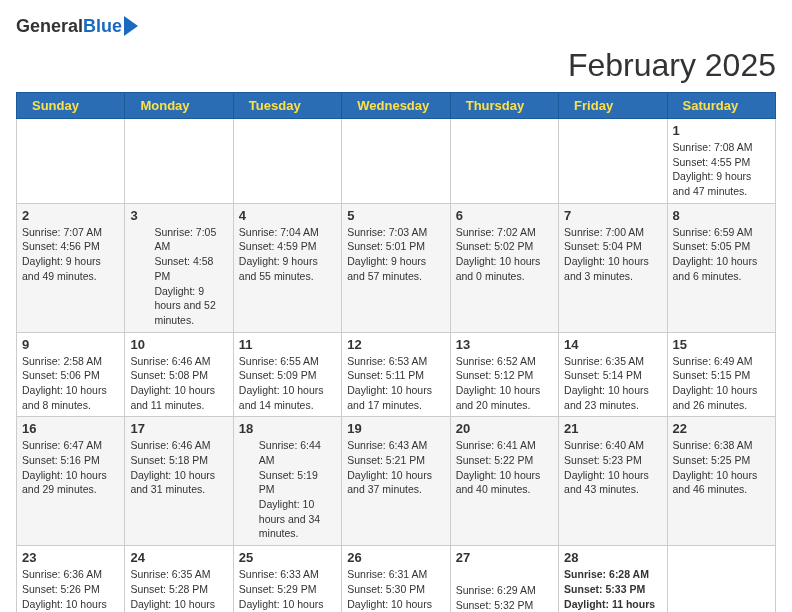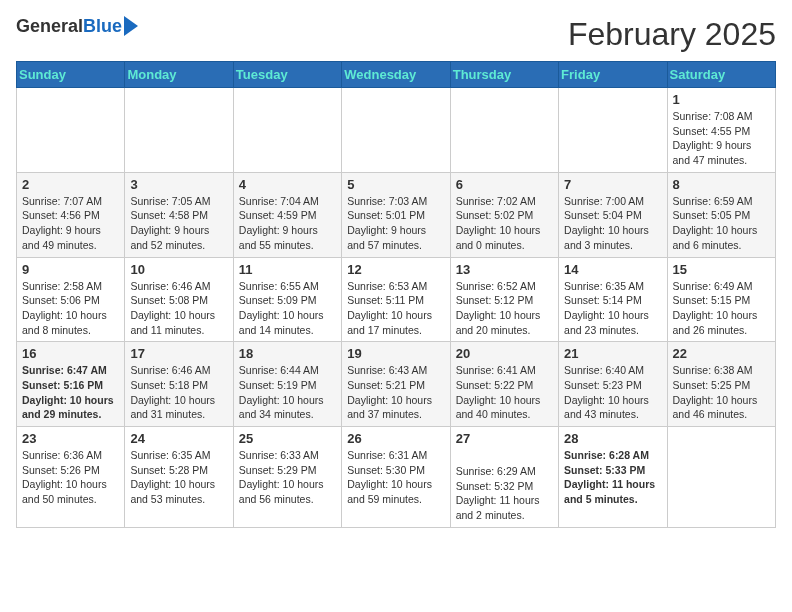--- a/index.html
+++ b/index.html
@@ -39,40 +39,41 @@
       width: 0;
       height: 0;
       border-top: 10px solid transparent;
       border-bottom: 10px solid transparent;
       border-left: 14px solid #1a6abf;
       margin-left: 2px;
       margin-top: -2px;
     }
     .title-block {
       text-align: right;
+      margin-top: 31px;
     }
     .month-title {
       font-size: 32px;
       font-weight: normal;
       color: #333;
     }
     .location {
       font-size: 15px;
       color: #555;
     }
     .calendar {
       width: 100%;
       border-collapse: collapse;
       border: 1px solid #ccc;
     }
     .calendar th {
       background: #2a6db5;
-      color: #5eead4;
+      color: #fde047;
       text-align: left;
-      padding: 5px 2px;
+      padding: 5px 15px;
       font-size: 13px;
       border: 1px solid #1a5a9a;
     }
     .calendar td {
       vertical-align: top;
       border: 1px solid #ccc;
       padding: 4px 5px;
       width: calc(100%/7);
       min-height: 80px;
       background: #fff;
@@ -142,21 +143,21 @@
       </tr>
       <tr>
         <td>
           <span class="day-num">2</span>
           <div class="day-info" style="white-space: pre-line;">Sunrise: 7:07 AM
 Sunset: 4:56 PM
 Daylight: 9 hours and 49 minutes.</div>
         </td>
         <td>
           <span class="day-num">3</span>
-          <div class="day-info" style="white-space: pre-line;">Sunrise: 7:05 AM
+          <div class="day-info" style="white-space: pre-line; margin-left: 24px;">Sunrise: 7:05 AM
 Sunset: 4:58 PM
 Daylight: 9 hours and 52 minutes.</div>
         </td>
         <td>
           <span class="day-num">4</span>
           <div class="day-info" style="white-space: pre-line;">Sunrise: 7:04 AM
 Sunset: 4:59 PM
 Daylight: 9 hours and 55 minutes.</div>
         </td>
         <td>
@@ -224,33 +225,33 @@
         <td>
           <span class="day-num">15</span>
           <div class="day-info" style="white-space: pre-line;">Sunrise: 6:49 AM
 Sunset: 5:15 PM
 Daylight: 10 hours and 26 minutes.</div>
         </td>
       </tr>
       <tr>
         <td>
           <span class="day-num">16</span>
-          <div class="day-info" style="white-space: pre-line; font-weight: bold;">Sunrise: 6:47 AM
+          <div class="day-info" style="white-space: pre-line;">Sunrise: 6:47 AM
 Sunset: 5:16 PM
 Daylight: 10 hours and 29 minutes.</div>
         </td>
         <td>
           <span class="day-num">17</span>
           <div class="day-info" style="white-space: pre-line;">Sunrise: 6:46 AM
 Sunset: 5:18 PM
 Daylight: 10 hours and 31 minutes.</div>
         </td>
         <td>
           <span class="day-num">18</span>
-          <div class="day-info" style="white-space: pre-line;">Sunrise: 6:44 AM
+          <div class="day-info" style="white-space: pre-line; margin-left: 20px;">Sunrise: 6:44 AM
 Sunset: 5:19 PM
 Daylight: 10 hours and 34 minutes.</div>
         </td>
         <td>
           <span class="day-num">19</span>
           <div class="day-info" style="white-space: pre-line;">Sunrise: 6:43 AM
 Sunset: 5:21 PM
 Daylight: 10 hours and 37 minutes.</div>
         </td>
         <td>

